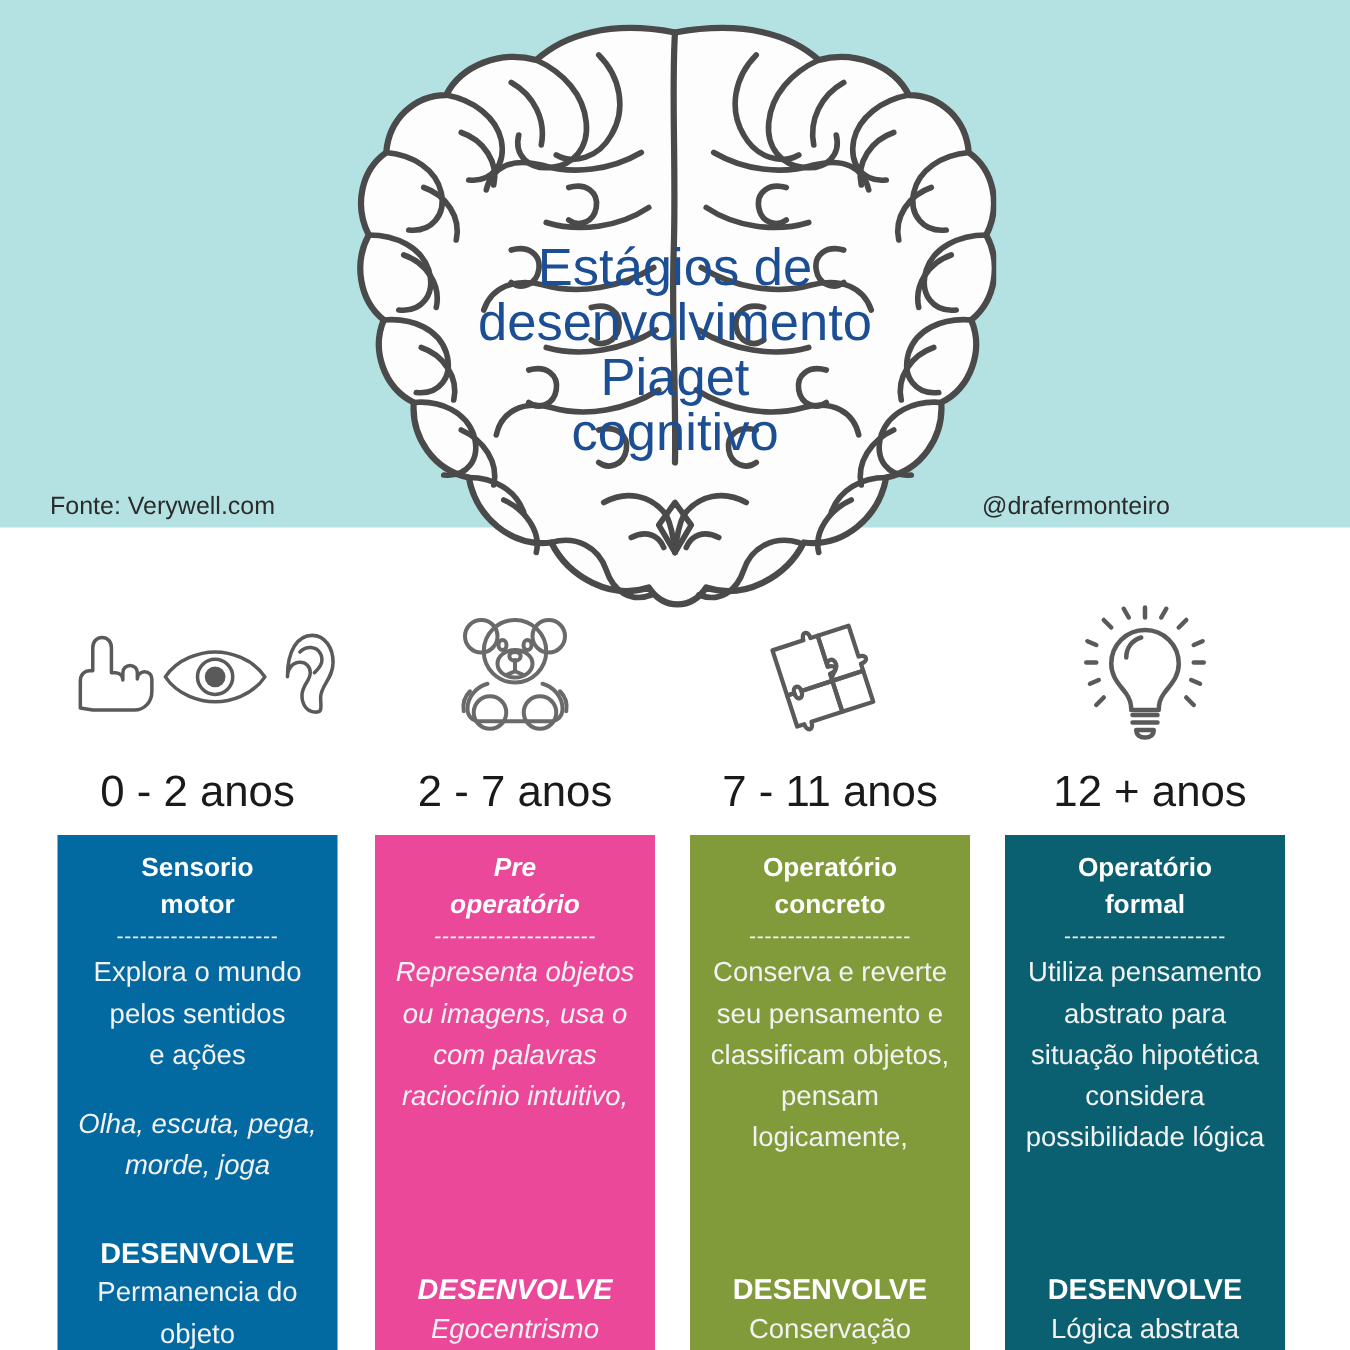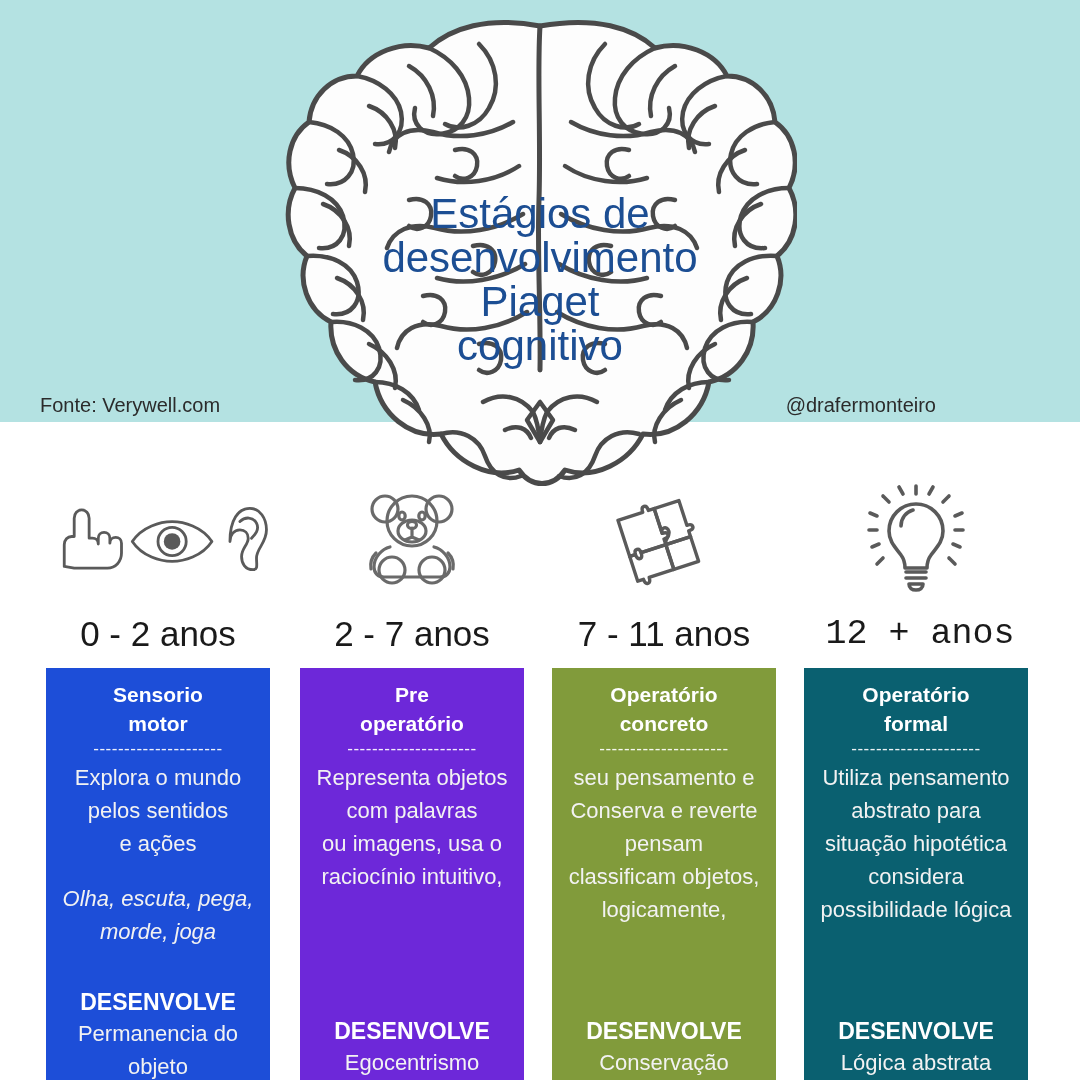--- a/index.html
+++ b/index.html
@@ -367,26 +367,26 @@
         <path d="M42 10 L38 3"></path>
       </svg>
     </div>
 
   </div>
 
   <div class="ages">
     <div class="age-label" style="left:36px; width:244px;">0 - 2 anos</div>
     <div class="age-label" style="left:292px; width:240px;">2 - 7 anos</div>
     <div class="age-label" style="left:540px; width:248px;">7 - 11 anos</div>
-    <div class="age-label" style="left:800px; width:240px;font-family:Liberation Mono, monospace;">12 + anos</div>
+    <div class="age-label" style="left:800px; width:240px;">12 + anos</div>
   </div>
 
   <div class="cards">
 
-    <div class="card" style="left:46px; background:#1d4ed8;">
+    <div class="card" style="left:46px; background:#0369a1;">
       <div class="card-title">
         <div>Sensorio</div>
         <div>motor</div>
       </div>
       <div class="divider">---------------------</div>
       <div class="card-desc">
         <div>Explora o mundo</div>
         <div>pelos sentidos</div>
         <div>e ações</div>
       </div>
@@ -396,51 +396,51 @@
         <div>morde, joga</div>
       </div>
       <div class="spacer-b"></div>
       <div class="card-dev-label">DESENVOLVE</div>
       <div class="card-dev-items">
         <div>Permanencia do</div>
         <div>objeto</div>
       </div>
     </div>
 
-    <div class="card" style="left:300px; background:#6d28d9;">
+    <div class="card" style="left:300px; background:#ec4899;font-style:italic;">
       <div class="card-title">
         <div>Pre</div>
         <div>operatório</div>
       </div>
       <div class="divider">---------------------</div>
       <div class="card-desc">
         <div>Representa objetos</div>
+        <div>ou imagens, usa o</div>
         <div>com palavras</div>
-        <div>ou imagens, usa o</div>
         <div>raciocínio intuitivo,</div>
       </div>
       <div style="height:106px;"></div>
       <div class="card-dev-label">DESENVOLVE</div>
       <div class="card-dev-items">
         <div>Egocentrismo</div>
         <div>Faz de conta</div>
       </div>
     </div>
 
     <div class="card" style="left:552px; background:#819b3b;">
       <div class="card-title">
         <div>Operatório</div>
         <div>concreto</div>
       </div>
       <div class="divider">---------------------</div>
       <div class="card-desc">
+        <div>Conserva e reverte</div>
         <div>seu pensamento e</div>
-        <div>Conserva e reverte</div>
+        <div>classificam objetos,</div>
         <div>pensam</div>
-        <div>classificam objetos,</div>
         <div>logicamente,</div>
       </div>
       <div style="height:73px;"></div>
       <div class="card-dev-label">DESENVOLVE</div>
       <div class="card-dev-items">
         <div>Conservação</div>
       </div>
     </div>
 
     <div class="card" style="left:804px; background:#0a6070;">

